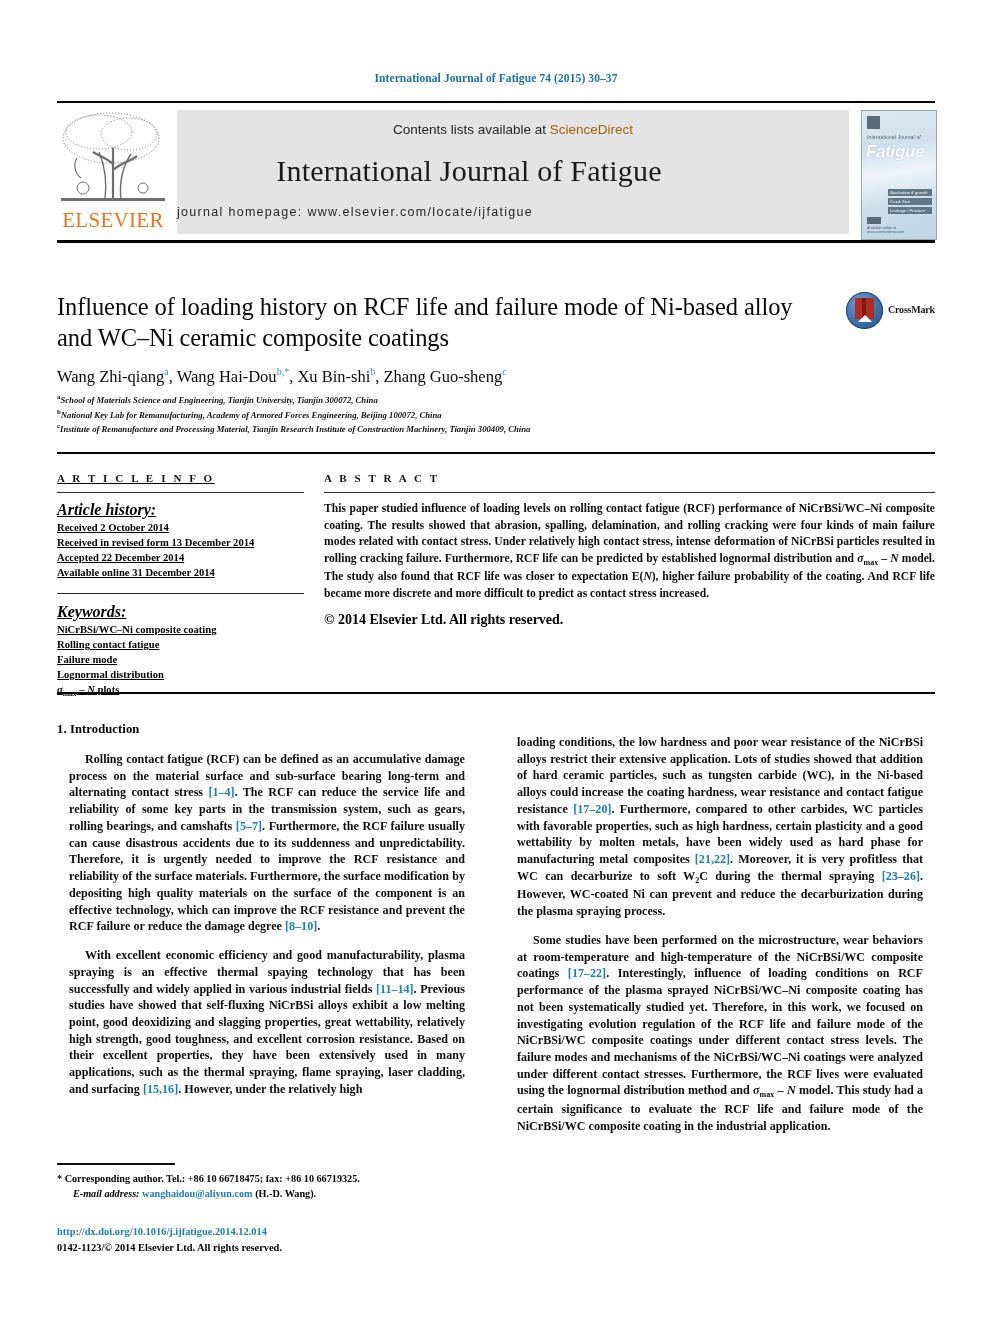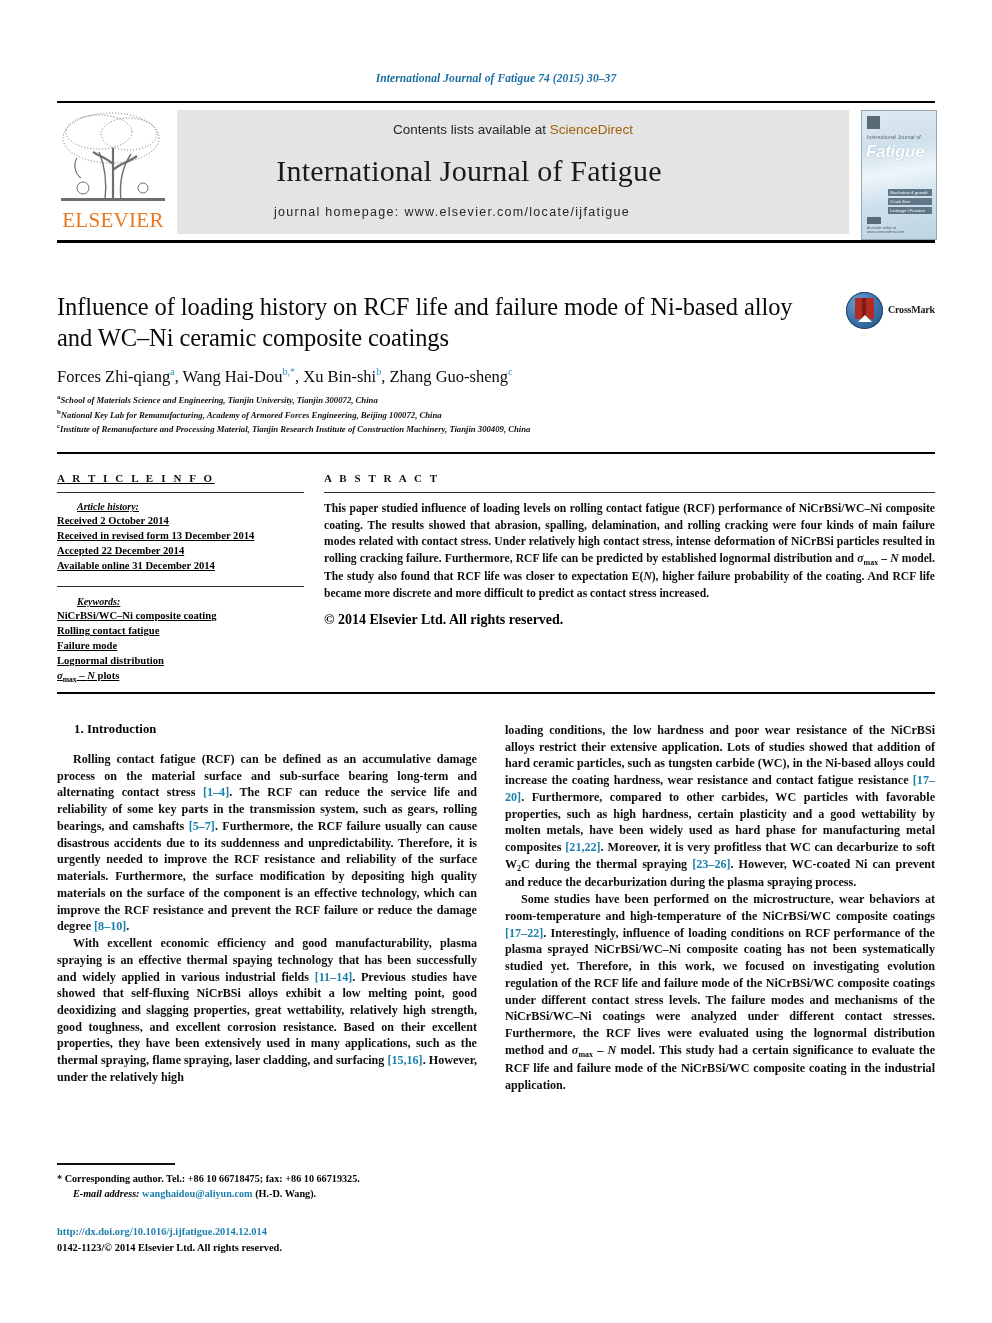--- a/index.html
+++ b/index.html
@@ -25,21 +25,20 @@
   
   .running-head {
     position: absolute;
     left: 0; top: 72px;
     width: 992px;
     text-align: center;
     font-size: 11.5px;
     font-weight: bold;
     color: #1c6ea4;
     letter-spacing: .1px;
-    font-style: italic;
   }
 
   .rule-top {
     position: absolute;
     left: 57px; top: 101px;
     width: 878px;
     height: 2px;
     background: #000;
   }
   .rule-bottom-masthead {
@@ -106,21 +105,21 @@
     text-align: center;
     font-family: "Liberation Serif", serif;
     font-size: 30px;
     color: #1a1a1a;
     letter-spacing: .2px;
   }
   .homepage-line {
     position: absolute;
     left: 0; top: 95px;
     width: 550px;
-    text-align: center;
+    text-align: left;
     font-family: "Liberation Sans", sans-serif;
     font-size: 12.5px;
     letter-spacing: 1.3px;
     color: #262626;
   }
   .cover-thumb {
     position: absolute;
     left: 804px; top: 4px;
     width: 74px;
     height: 128px;
@@ -288,25 +287,24 @@
     font-weight: bold;
     letter-spacing: 2.6px;
     color: #111;
   }
   .thin-rule {
     height: 1px;
     background: #2b2b2b;
     margin: 8px 0 8px 0;
   }
   .info-sub {
-    font-size: 10px;
+    font-size: 16px;
     font-style: italic;
     font-weight: bold;
     margin-bottom: 1px;
-    margin-left: 20px;
   }
   .info-line {
     font-size: 10.6px;
     line-height: 1.42;
     font-weight: bold;
   }
   .kw-block { margin-top: 6px; }
 
   
   .abs-col {
@@ -338,24 +336,23 @@
   .body-right {
     position: absolute;
     left: 505px; top: 722px;
     width: 430px;
   }
   .h2 {
     font-size: 12.6px;
     font-weight: bold;
     margin-bottom: 14px;
     letter-spacing: .1px;
-    margin-left: 17px;
   }
   p.body {
-    margin: 0;
+    margin: 12px;
     font-size: 12.1px;
     line-height: 1.385;
     text-align: justify;
     font-weight: bold;
     color: #0d0d0d;
     text-indent: 16px;
   }
   p.body.first { text-indent: 16px; }
   .ref { color: #1c7fad; }
 
@@ -449,21 +446,21 @@
 
   <div class="crossmark">
     <div class="cm-badge">
       <div class="cm-book"></div>
       <div class="cm-tri"></div>
     </div>
     <div class="cm-label">CrossMark</div>
   </div>
 
   <div class="authors">
-    <span>Forces Zhi-qiang</span><sup>a</sup>,
+    <span>Wang Zhi-qiang</span><sup>a</sup>,
     <span>Wang Hai-Dou</span><sup class="star">b,*</sup>,
     <span>Xu Bin-shi</span><sup>b</sup>,
     <span>Zhang Guo-sheng</span><sup>c</sup>
   </div>
 
   <div class="affiliations">
     <div><sup>a</sup><span>School of Materials Science and Engineering, Tianjin University, Tianjin 300072, China</span></div>
     <div><sup>b</sup><span>National Key Lab for Remanufacturing, Academy of Armored Forces Engineering, Beijing 100072, China</span></div>
     <div><sup>c</sup><span>Institute of Remanufacture and Processing Material, Tianjin Research Institute of Construction Machinery, Tianjin 300409, China</span></div>
   </div>

